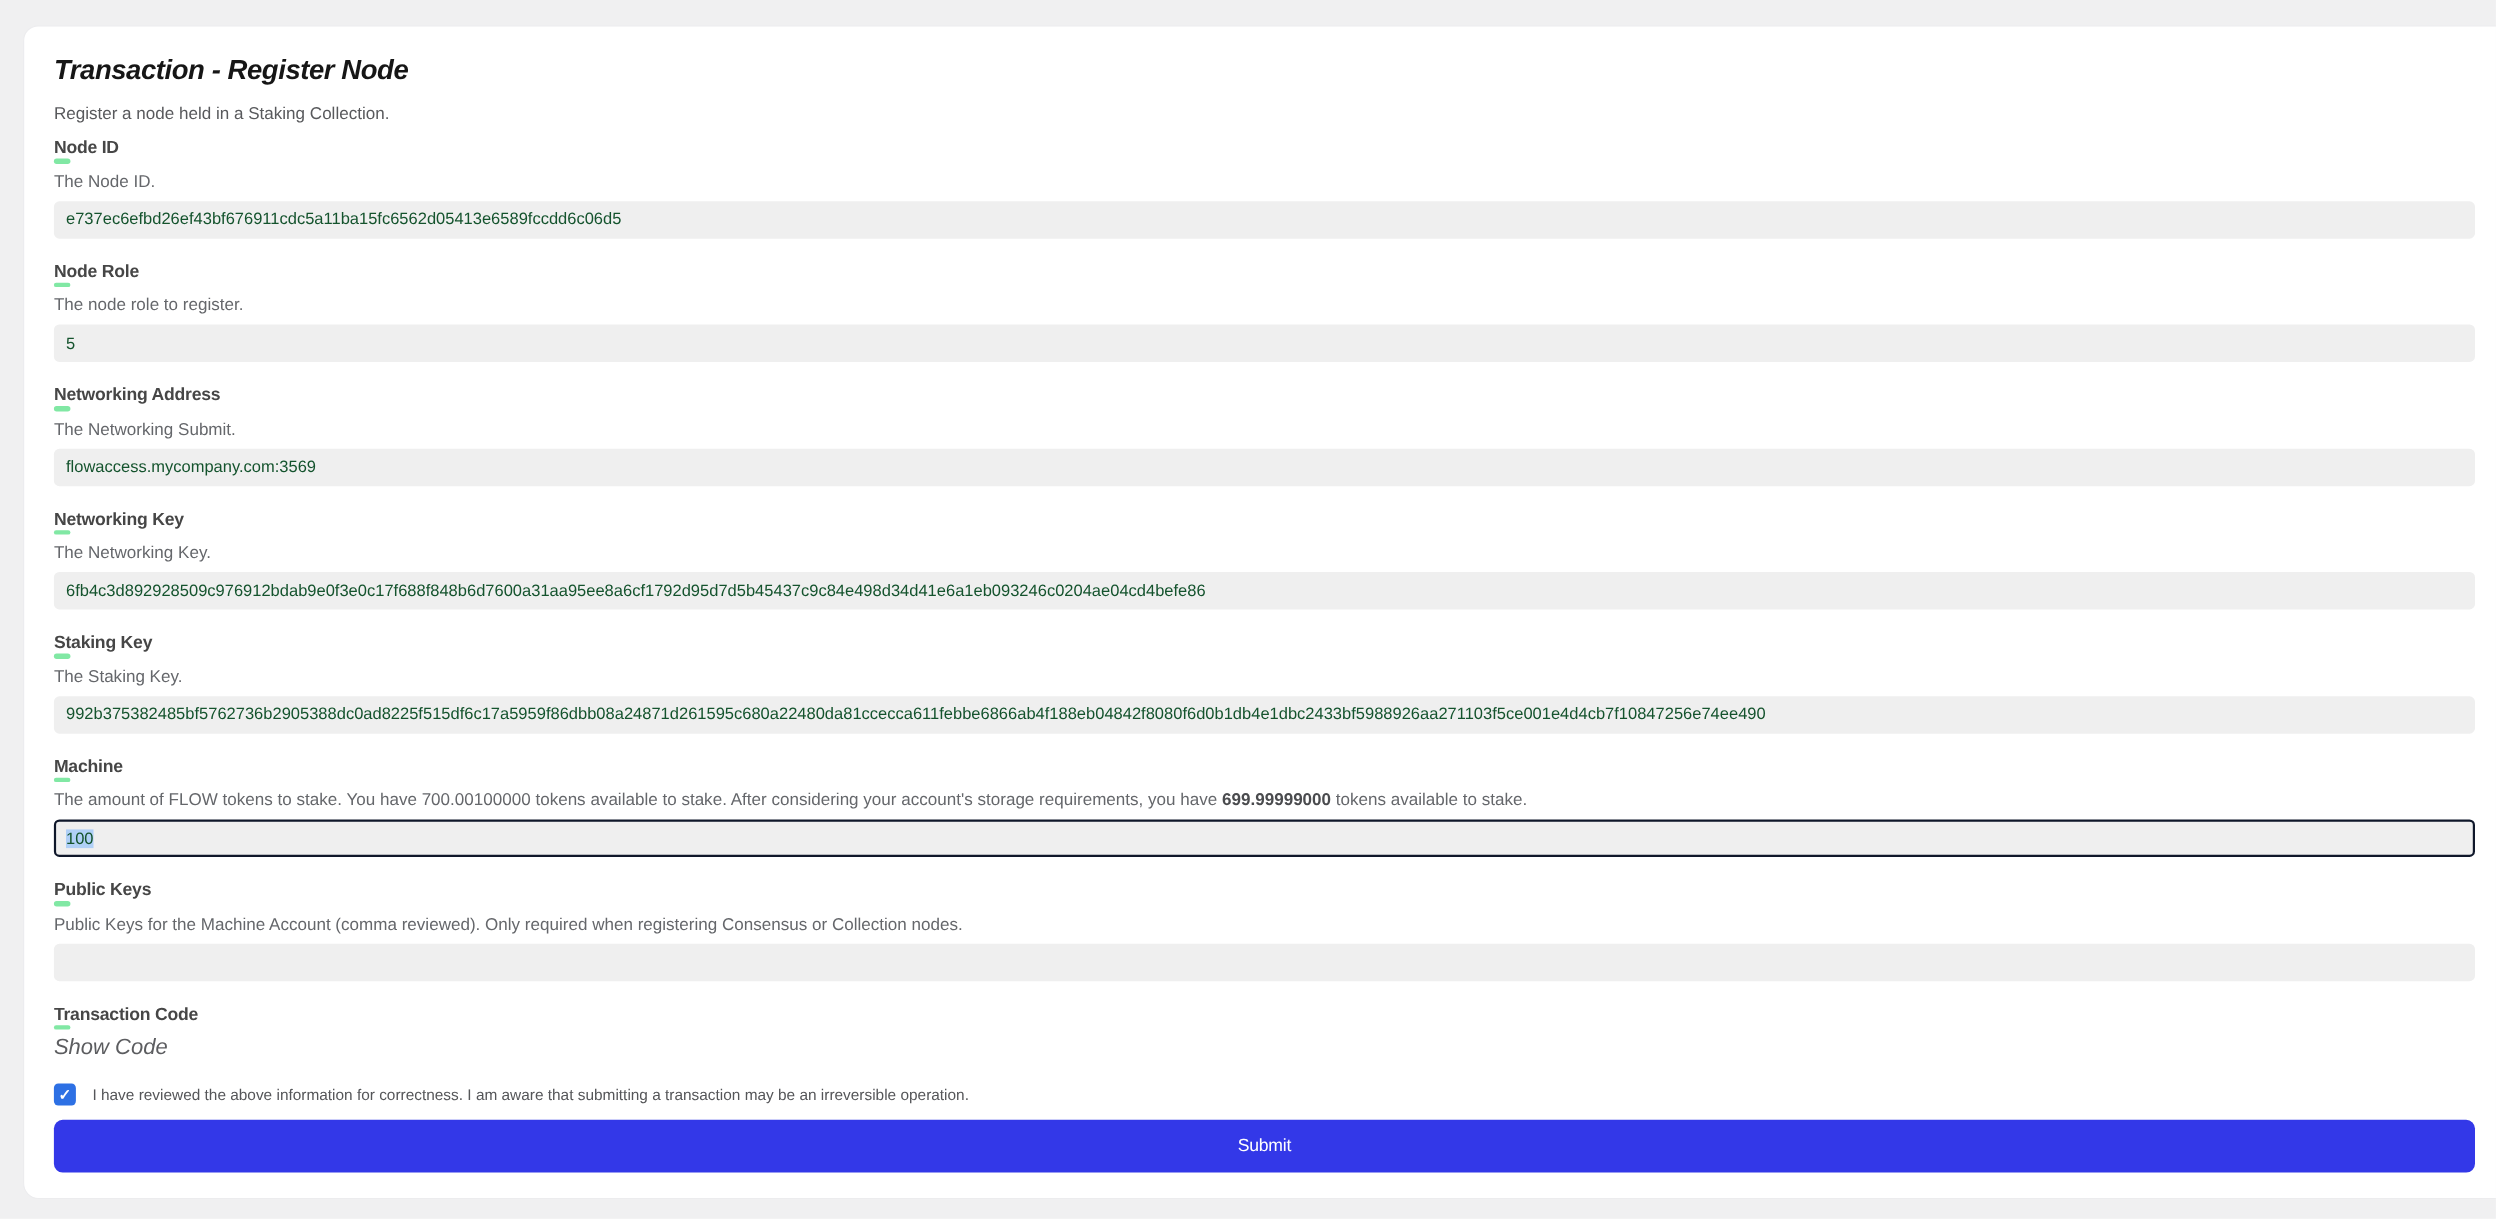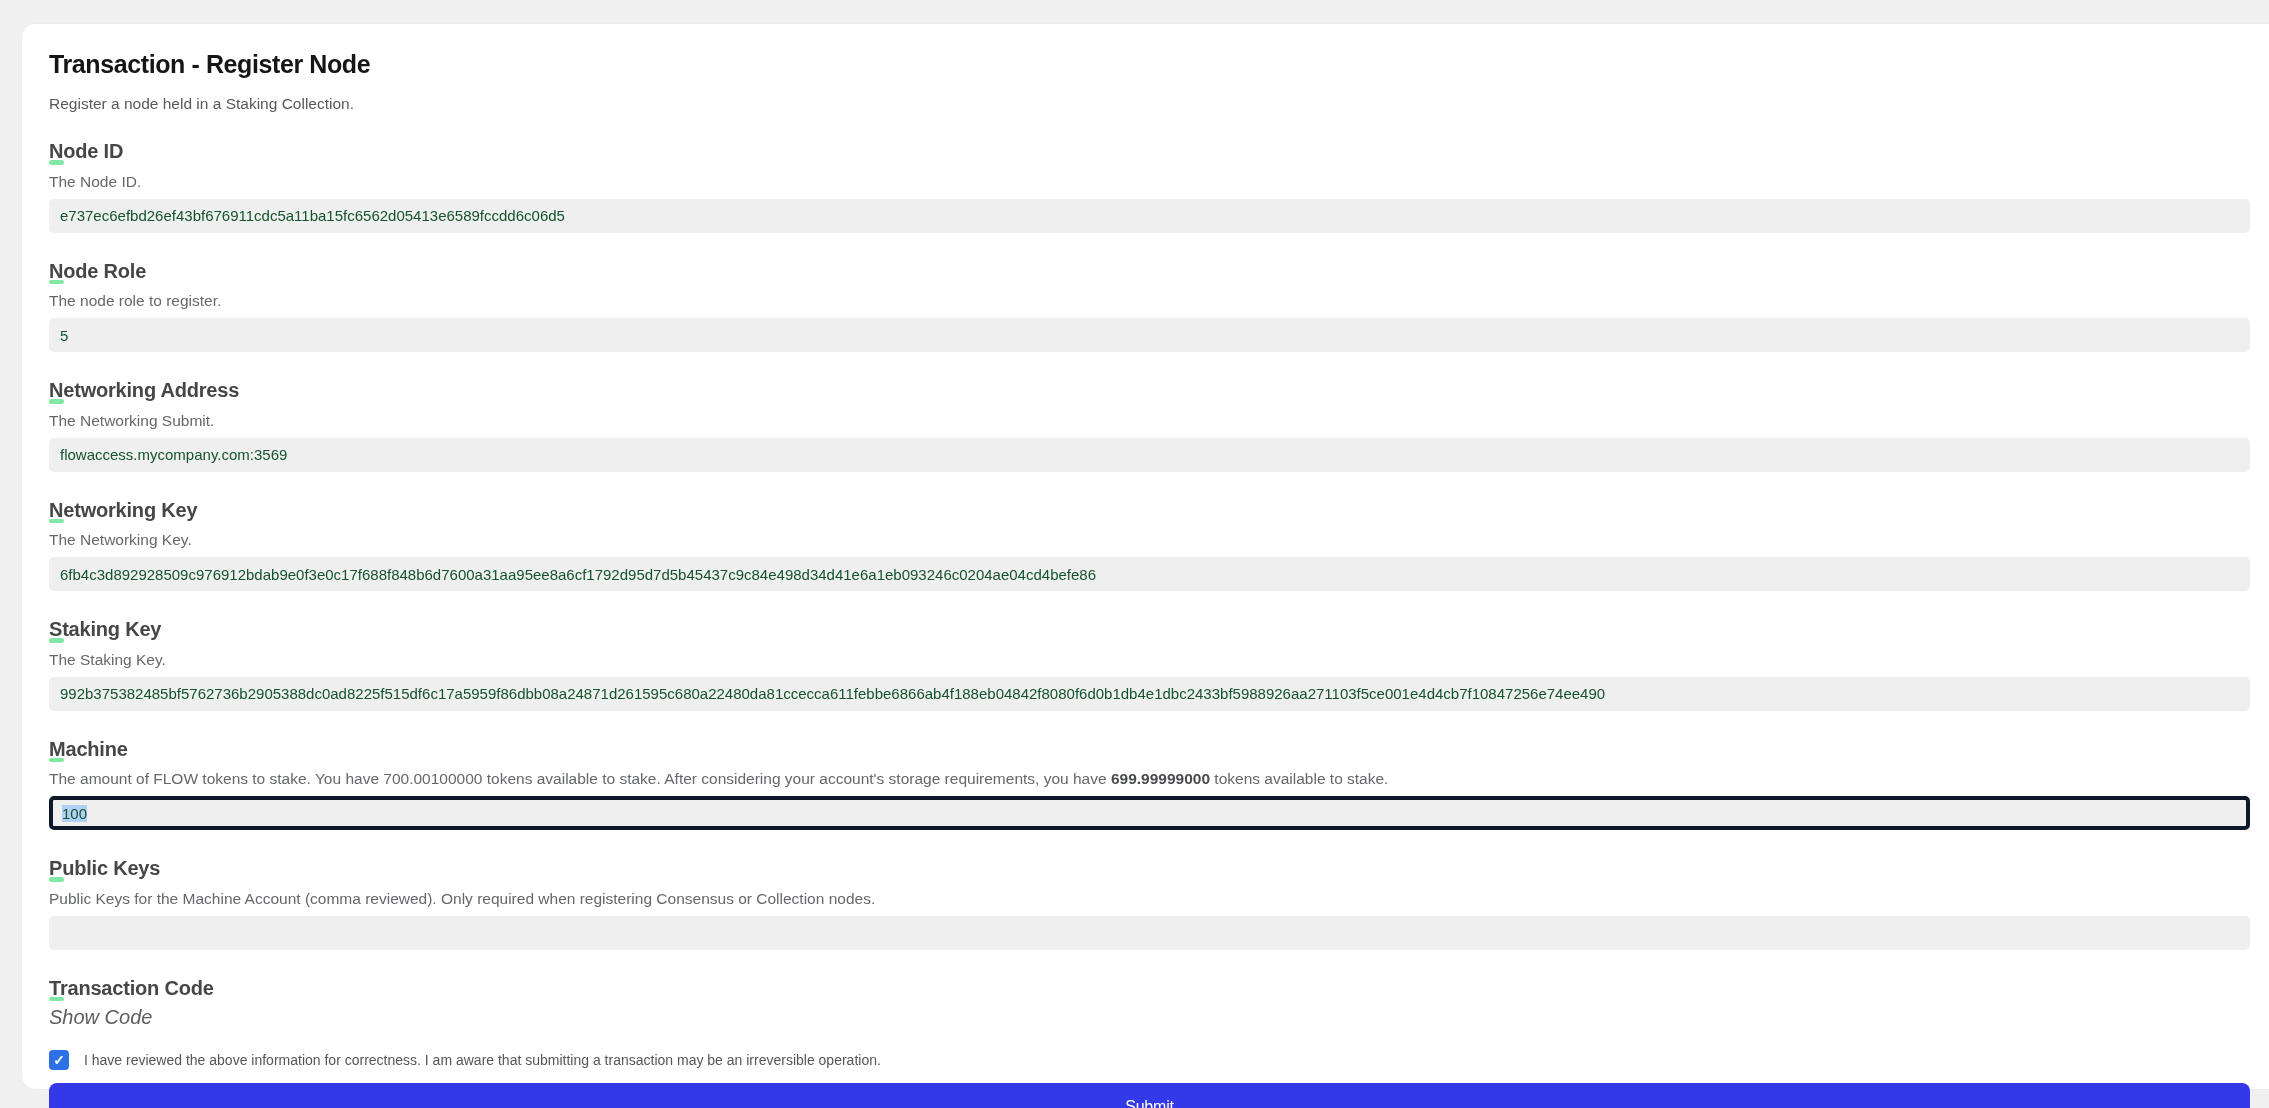--- a/index.html
+++ b/index.html
@@ -19,36 +19,36 @@
     border-radius: 14px;
     padding: 27px 32px 0 27px;
   }
   .page-title {
     margin: 0;
     font-size: 25px;
     line-height: 27px;
     font-weight: 800;
     letter-spacing: -0.4px;
     color: #161616;
+    font-style: italic;
   }
   .page-subtitle {
     margin: 17px 0 0 0;
     font-size: 15.5px;
     line-height: 18px;
     color: #58595c;
   }
   .field { margin-top: 23px; }
   .field.first { margin-top: 14px; }
   .field-label {
-    font-size: 20px;
+    font-size: 16px;
     line-height: 16px;
     font-weight: 700;
     color: #464646;
     letter-spacing: -0.2px;
-    margin-top: 30px;
   }
   .label-dash {
     width: 15px; height: 4.5px;
     border-radius: 2.5px;
     background: #81e8a4;
     margin-top: 1px;
   }
   .field-desc {
     margin-top: 8px;
     font-size: 15.5px;
@@ -64,21 +64,21 @@
     border-radius: 5px;
     display: flex;
     align-items: center;
     padding: 0 11px;
     font-size: 15px;
     color: #14532d;
     white-space: nowrap;
     overflow: hidden;
   }
   .input-box.focused {
-    border: 4px solid #0f172a;
+    border: 2px solid #0f172a;
     padding: 0 9px;
   }
   .selection { background: #b0d0f7; }
   .toggle-link {
     margin-top: 8px;
     font-size: 20px;
     line-height: 17px;
     color: #5c5d60;
     display: inline-block;
     cursor: pointer;

